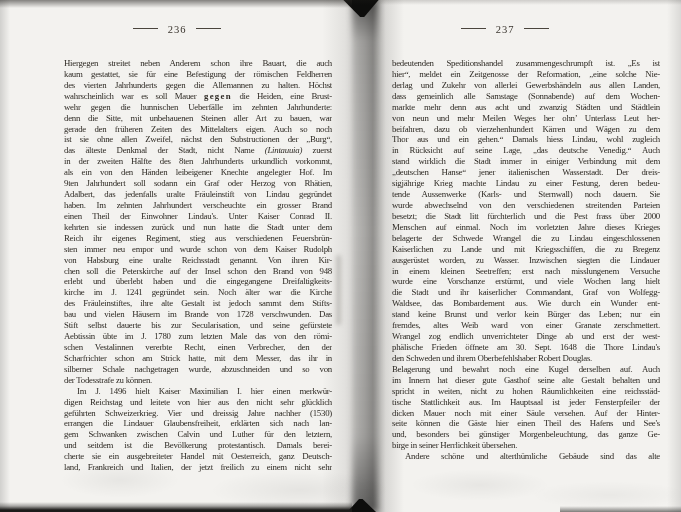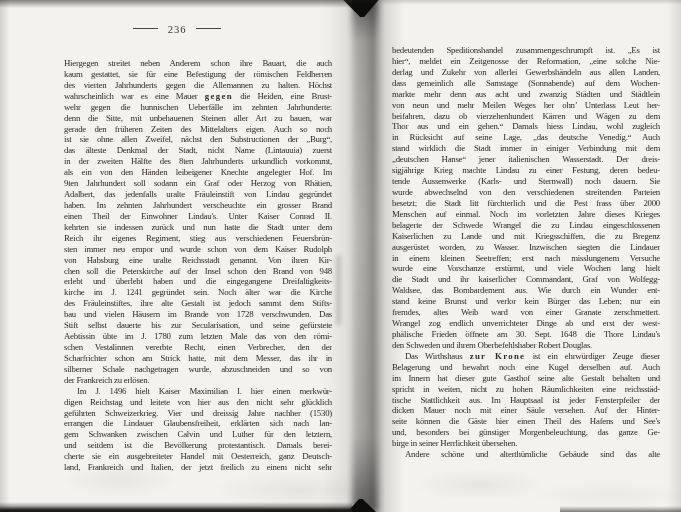--- a/index.html
+++ b/index.html
@@ -49,37 +49,37 @@
   .page-header{position:relative;left:-21px;text-align:center;height:13px;line-height:13px;
     color:#38332c;}
   .page-num{font-size:10.5px;letter-spacing:1px;vertical-align:middle;}
   .rule{display:inline-block;width:25px;height:1.2px;background:#4a453d;vertical-align:middle;
     margin:0 10px 2px 10px;}
   .page-body{margin-top:24px;color:var(--ink);font-size:8.8px;letter-spacing:-0.25px;}
   .line{height:10.93px;line-height:10.93px;text-align:justify;text-align-last:justify;
     overflow:hidden;white-space:normal;}
   .line.end{text-align-last:left;}
   .line.indent{text-indent:13px;}
-  .it{}
+  .it{font-style:italic;}
   .sp{letter-spacing:1.3px;font-weight:bold;}
 </style>
 </head>
 <body>
 
 <div class="stage">
 
   <div class="page page-left">
     <div class="page-header">
       <span class="rule"></span><span class="page-num">236</span><span class="rule"></span>
     </div>
     <div class="page-body">
         <div class="line"><span>Hiergegen streitet neben Anderem schon ihre Bauart, die auch</span></div>
         <div class="line"><span>kaum gestattet, sie für eine Befestigung der römischen Feldherren</span></div>
         <div class="line"><span>des vierten Jahrhunderts gegen die Allemannen zu halten. Höchst</span></div>
-        <div class="line"><span>wahrscheinlich war es eine Mauer </span><span class="sp">gegen</span><span> die Heiden, eine Brust-</span></div>
+        <div class="line"><span>wahrscheinlich war es soll Mauer </span><span class="sp">gegen</span><span> die Heiden, eine Brust-</span></div>
         <div class="line"><span>wehr gegen die hunnischen Ueberfälle im zehnten Jahrhunderte:</span></div>
         <div class="line"><span>denn die Sitte, mit unbehauenen Steinen aller Art zu bauen, war</span></div>
         <div class="line"><span>gerade den früheren Zeiten des Mittelalters eigen. Auch so noch</span></div>
         <div class="line"><span>ist sie ohne allen Zweifel, nächst den Substructionen der „Burg“,</span></div>
         <div class="line"><span>das älteste Denkmal der Stadt, nicht Name </span><span class="it">(Lintauuia)</span><span> zuerst</span></div>
         <div class="line"><span>in der zweiten Hälfte des 8ten Jahrhunderts urkundlich vorkommt,</span></div>
         <div class="line"><span>als ein von den Händen leibeigener Knechte angelegter Hof. Im</span></div>
         <div class="line"><span>9ten Jahrhundert soll sodann ein Graf oder Herzog von Rhätien,</span></div>
         <div class="line"><span>Adalbert, das jedenfalls uralte Fräuleinstift von Lindau gegründet</span></div>
         <div class="line"><span>haben. Im zehnten Jahrhundert verscheuchte ein grosser Brand</span></div>
@@ -91,33 +91,36 @@
         <div class="line"><span>chen soll die Peterskirche auf der Insel schon den Brand von 948</span></div>
         <div class="line"><span>erlebt und überlebt haben und die eingegangene Dreifaltigkeits-</span></div>
         <div class="line"><span>kirche im J. 1241 gegründet sein. Noch älter war die Kirche</span></div>
         <div class="line"><span>des Fräuleinstiftes, ihre alte Gestalt ist jedoch sammt dem Stifts-</span></div>
         <div class="line"><span>bau und vielen Häusern im Brande von 1728 verschwunden. Das</span></div>
         <div class="line"><span>Stift selbst dauerte bis zur Secularisation, und seine gefürstete</span></div>
         <div class="line"><span>Aebtissin übte im J. 1780 zum letzten Male das von den römi-</span></div>
         <div class="line"><span>schen Vestalinnen vererbte Recht, einen Verbrecher, den der</span></div>
         <div class="line"><span>Scharfrichter schon am Strick hatte, mit dem Messer, das ihr in</span></div>
         <div class="line"><span>silberner Schale nachgetragen wurde, abzuschneiden und so von</span></div>
-        <div class="line end"><span>der Frankreich zu erlösen.</span></div>
+        <div class="line end"><span>der Todesstrafe zu können.</span></div>
         <div class="line indent"><span>Im J. 1496 hielt Kaiser Maximilian I. hier einen merkwür-</span></div>
         <div class="line"><span>digen Reichstag und leitete von hier aus den nicht sehr glücklich</span></div>
         <div class="line"><span>geführten Schweizerkrieg. Vier und dreissig Jahre nachher (1530)</span></div>
         <div class="line"><span>errangen die Lindauer Glaubensfreiheit, erklärten sich nach lan-</span></div>
         <div class="line"><span>gem Schwanken zwischen Calvin und Luther für den letztern,</span></div>
         <div class="line"><span>und seitdem ist die Bevölkerung protestantisch. Damals berei-</span></div>
         <div class="line"><span>cherte sie ein ausgebreiteter Handel mit Oesterreich, ganz Deutsch-</span></div>
         <div class="line"><span>land, Frankreich und Italien, der jetzt freilich zu einem nicht sehr</span></div>
       </div>
   </div>
 
   <div class="page page-right">
+    <div class="page-header">
+      <span class="rule"></span><span class="page-num">237</span><span class="rule"></span>
+    </div>
     <div class="page-body">
         <div class="line"><span>bedeutenden Speditionshandel zusammengeschrumpft ist. „Es ist</span></div>
         <div class="line"><span>hier“, meldet ein Zeitgenosse der Reformation, „eine solche Nie-</span></div>
         <div class="line"><span>derlag und Zukehr von allerlei Gewerbshändeln aus allen Landen,</span></div>
         <div class="line"><span>dass gemeinlich alle Samstage (Sonnabende) auf dem Wochen-</span></div>
         <div class="line"><span>markte mehr denn aus acht und zwanzig Städten und Städtlein</span></div>
         <div class="line"><span>von neun und mehr Meilen Weges her ohn’ Unterlass Leut her-</span></div>
         <div class="line"><span>beifahren, dazu ob vierzehenhundert Kärren und Wägen zu dem</span></div>
         <div class="line"><span>Thor aus und ein gehen.“ Damals hiess Lindau, wohl zugleich</span></div>
         <div class="line"><span>in Rücksicht auf seine Lage, „das deutsche Venedig.“ Auch</span></div>
@@ -133,21 +136,20 @@
         <div class="line"><span>ausgerüstet worden, zu Wasser. Inzwischen siegten die Lindauer</span></div>
         <div class="line"><span>in einem kleinen Seetreffen; erst nach misslungenem Versuche</span></div>
         <div class="line"><span>wurde eine Vorschanze erstürmt, und viele Wochen lang hielt</span></div>
         <div class="line"><span>die Stadt und ihr kaiserlicher Commandant, Graf von Wolfegg-</span></div>
         <div class="line"><span>Waldsee, das Bombardement aus. Wie durch ein Wunder ent-</span></div>
         <div class="line"><span>stand keine Brunst und verlor kein Bürger das Leben; nur ein</span></div>
         <div class="line"><span>fremdes, altes Weib ward von einer Granate zerschmettert.</span></div>
         <div class="line"><span>Wrangel zog endlich unverrichteter Dinge ab und erst der west-</span></div>
         <div class="line"><span>phälische Frieden öffnete am 30. Sept. 1648 die Thore Lindau's</span></div>
         <div class="line end"><span>den Schweden und ihrem Oberbefehlshaber Robert Douglas.</span></div>
-        <div class="line indent"><span>Das Wirthshaus </span><span class="sp">zur Krone</span><span> ist ein ehrwürdiger Zeuge dieser</span></div>
         <div class="line"><span>Belagerung und bewahrt noch eine Kugel derselben auf. Auch</span></div>
         <div class="line"><span>im Innern hat dieser gute Gasthof seine alte Gestalt behalten und</span></div>
         <div class="line"><span>spricht in weiten, nicht zu hohen Räumlichkeiten eine reichsstäd-</span></div>
         <div class="line"><span>tische Stattlichkeit aus. Im Hauptsaal ist jeder Fensterpfeiler der</span></div>
         <div class="line"><span>dicken Mauer noch mit einer Säule versehen. Auf der Hinter-</span></div>
         <div class="line"><span>seite können die Gäste hier einen Theil des Hafens und See's</span></div>
         <div class="line"><span>und, besonders bei günstiger Morgenbeleuchtung, das ganze Ge-</span></div>
         <div class="line end"><span>birge in seiner Herrlichkeit übersehen.</span></div>
         <div class="line indent"><span>Andere schöne und alterthümliche Gebäude sind das alte</span></div>
       </div>

